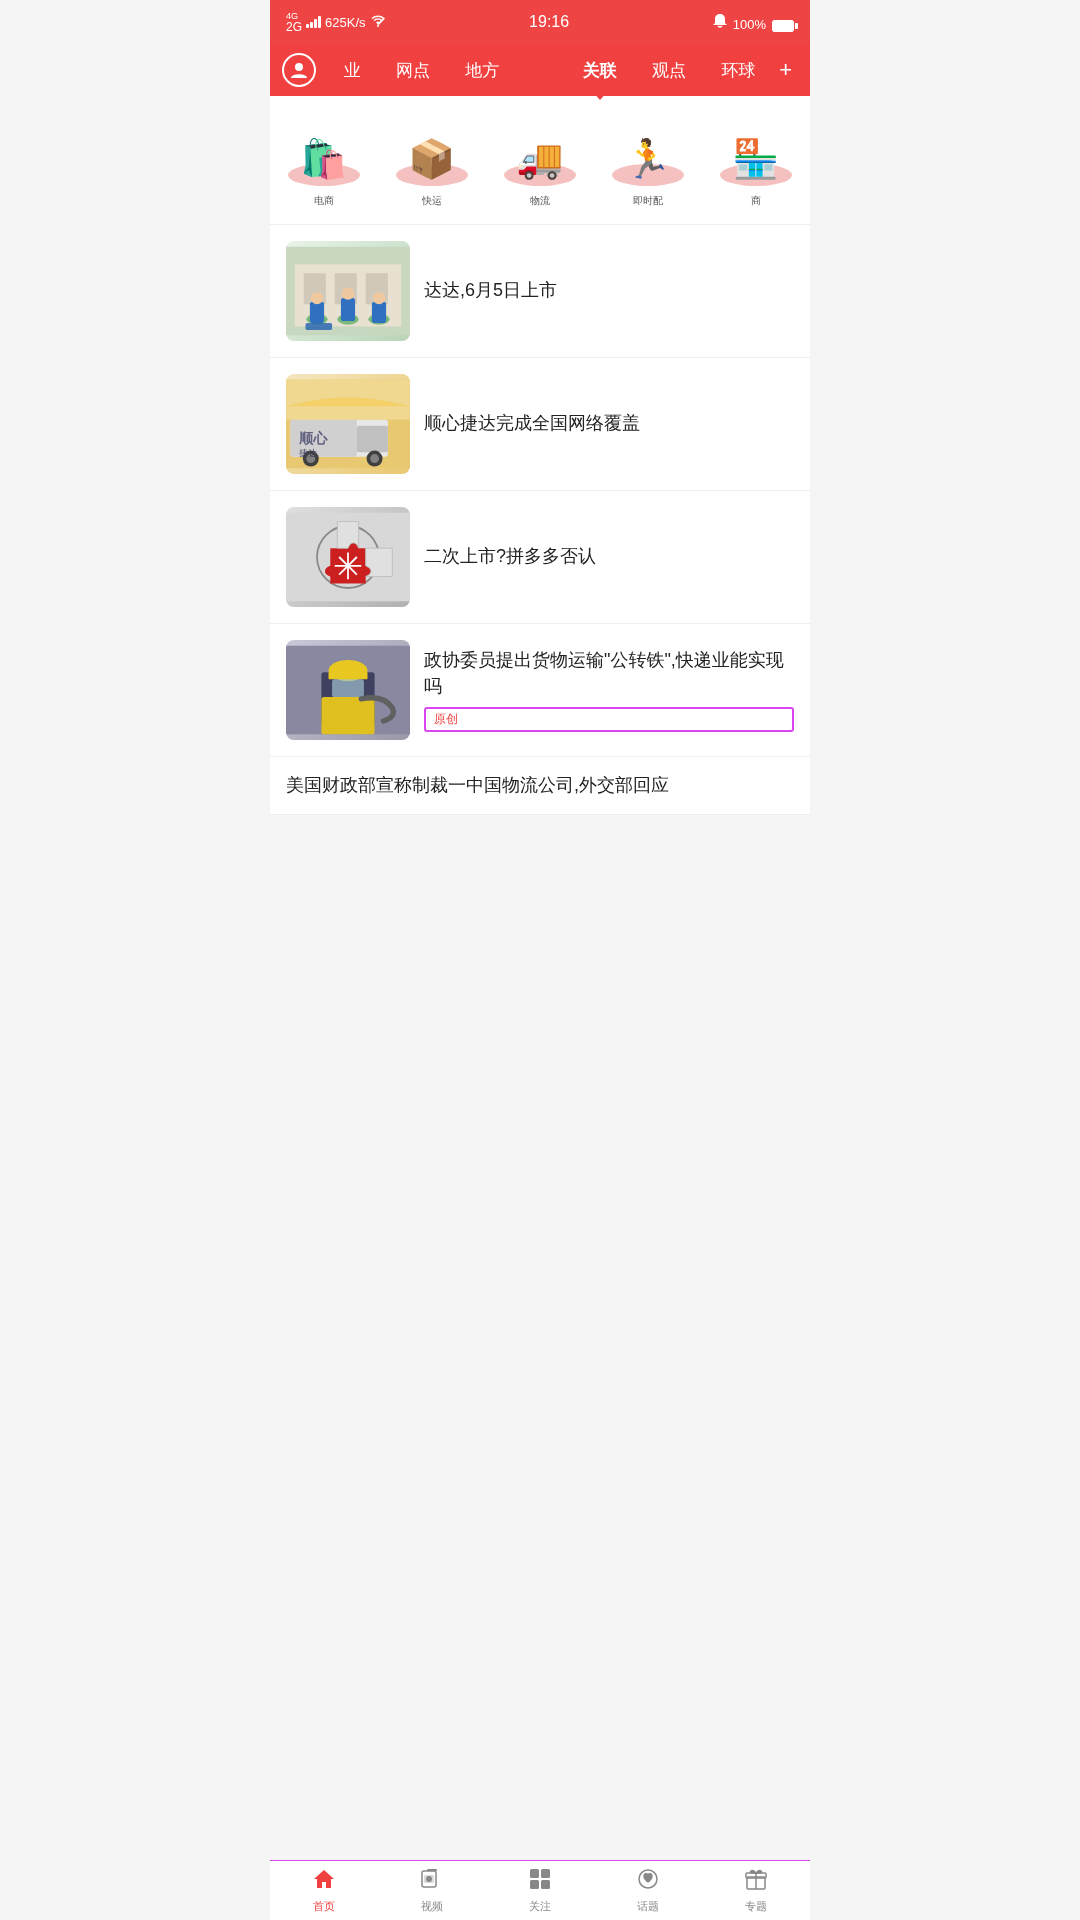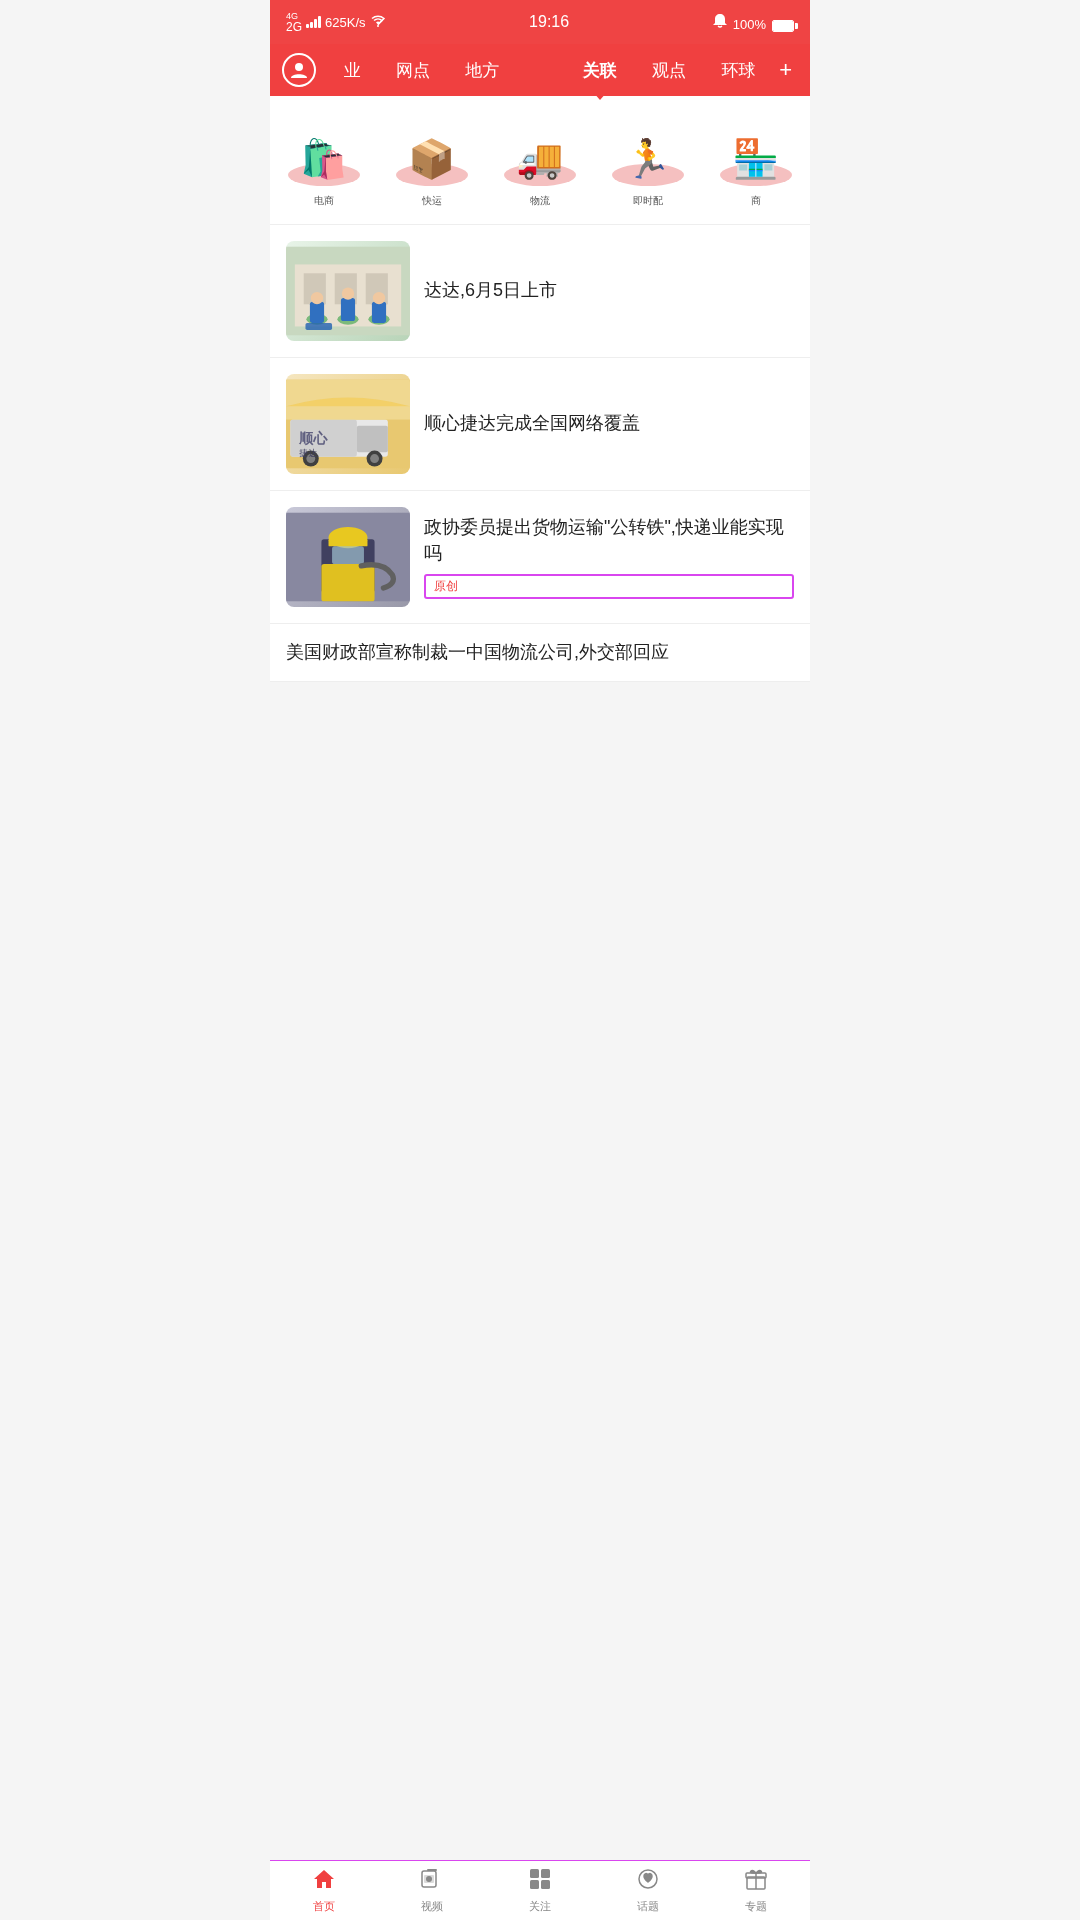--- a/index.html
+++ b/index.html
@@ -396,20 +396,42 @@
 
           <rect width="140" height="45" fill="#f0d890"></rect>
           <path d="M0 30 Q70 10 140 30" fill="#f5c840" opacity="0.5"></path>
         </svg>
       </div>
       <div class="news-content">
         <span class="news-title">顺心捷达完成全国网络覆盖</span>
       </div>
     </div>
 
+    <div class="news-item">
+      <div class="news-thumb thumb-3">
+        <svg width="140" height="100" viewBox="0 0 140 100">
+          <rect width="140" height="100" fill="#d8d8d8"></rect>
+
+          <circle cx="70" cy="50" r="35" fill="none" stroke="#888" stroke-width="2"></circle>
+
+          <path d="M50 40 L70 40 Q72 34 76 34 Q80 34 82 40 L90 40 L90 60 Q96 62 96 66 Q96 70 90 72 L90 80 L50 80 L50 72 Q44 70 44 66 Q44 62 50 60 Z" fill="#cc2020"></path>
+
+          <line x1="70" y1="45" x2="70" y2="75" stroke="white" stroke-width="2"></line>
+          <line x1="55" y1="60" x2="85" y2="60" stroke="white" stroke-width="2"></line>
+          <line x1="60" y1="50" x2="80" y2="70" stroke="white" stroke-width="2"></line>
+          <line x1="80" y1="50" x2="60" y2="70" stroke="white" stroke-width="2"></line>
+
+          <path d="M70 40 Q72 34 76 34 Q80 34 82 40 L82 10 L58 10 L58 40 Z" fill="#e0e0e0" stroke="#bbb" stroke-width="1"></path>
+          <path d="M90 40 L90 60 Q96 62 96 66 Q96 70 90 72 L120 72 L120 40 Z" fill="#e0e0e0" stroke="#bbb" stroke-width="1"></path>
+        </svg>
+      </div>
+      <div class="news-content">
+        <span class="news-title">二次上市?拼多多否认</span>
+      </div>
+    </div>
 
     <div class="news-item">
       <div class="news-thumb thumb-4">
         <svg width="140" height="100" viewBox="0 0 140 100">
           <rect width="140" height="100" fill="#8888a0"></rect>
 
           <rect x="40" y="30" width="60" height="60" rx="3" fill="#404060"></rect>
 
           <ellipse cx="70" cy="28" rx="22" ry="12" fill="#e8c820"></ellipse>
           <rect x="48" y="30" width="44" height="8" rx="1" fill="#e8c820"></rect>

